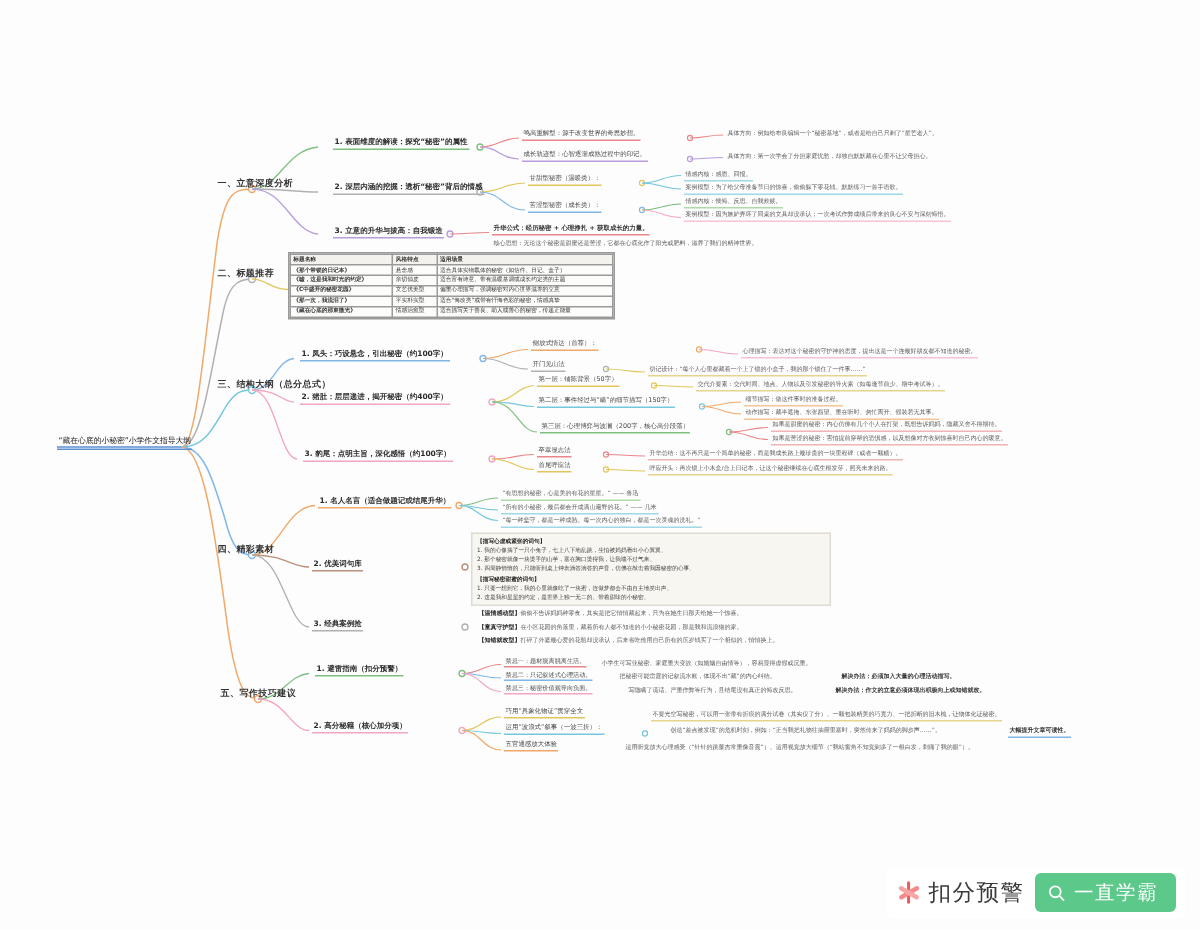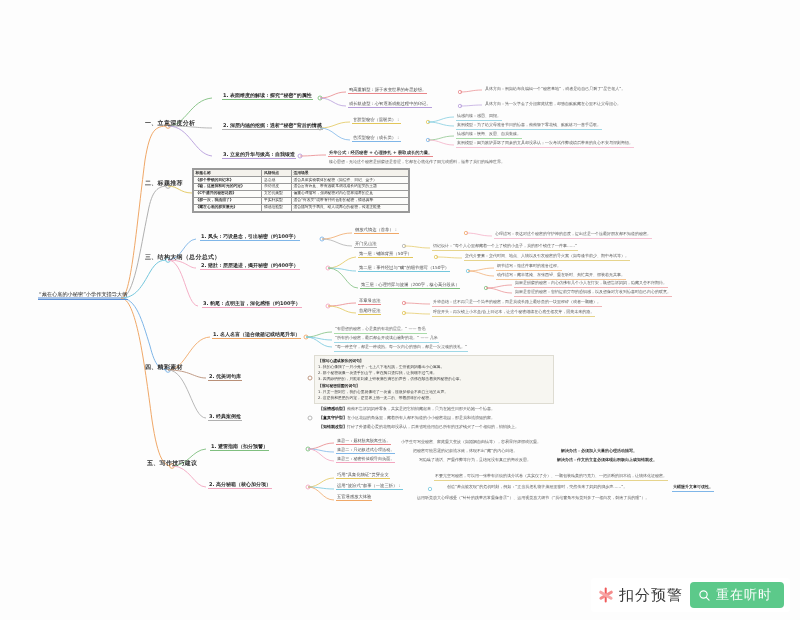--- a/index.html
+++ b/index.html
@@ -386,17 +386,17 @@
       <i></i>
         <i></i>
         <i></i>
     </div>
     <span id="wx-text">扣分预警</span>
     <div id="wx-pill">
       <svg width="13" height="13" viewBox="0 0 20 20">
         <circle cx="8.5" cy="8.5" r="5.6" fill="none" stroke="#ffffff" stroke-width="1.8"></circle>
         <line x1="12.8" y1="12.8" x2="17" y2="17" stroke="#ffffff" stroke-width="1.8" stroke-linecap="round"></line>
       </svg>
-      <span id="wx-pill-label">重在听时</span>
+      <span id="wx-pill-label">一直学霸</span>
     </div>
   </div>
 
 </div>
 
 </body></html>

